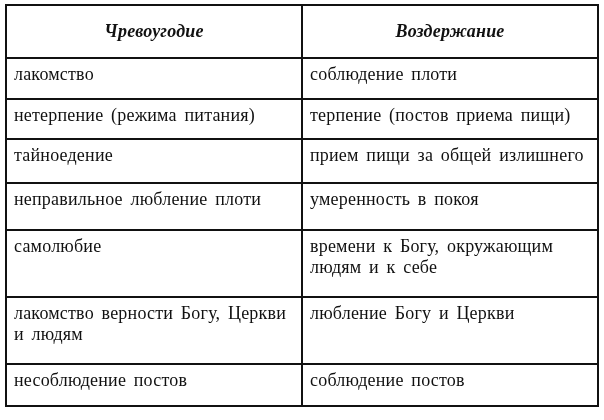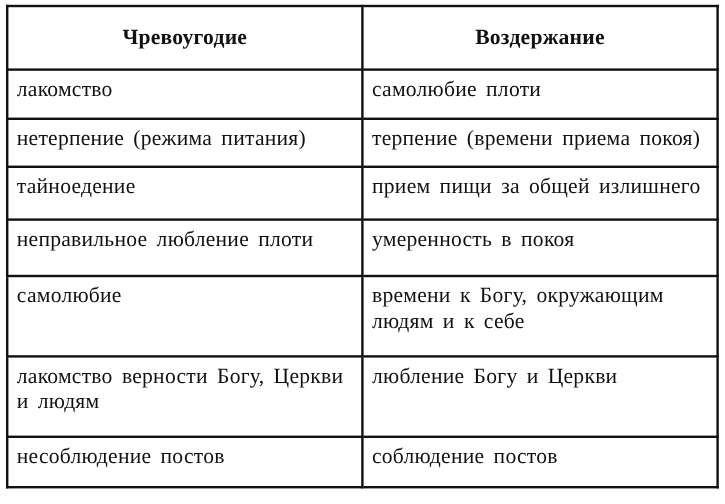--- a/index.html
+++ b/index.html
@@ -41,21 +41,21 @@
     line-height: 21px;
     overflow: hidden;
   }
   table.cmp th {
     vertical-align: middle;
     text-align: center;
     font-weight: bold;
     white-space: normal;
     padding: 4px;
   }
-  tr.h-head { height: 42px; }
+  tr.h-head { height: 42px; font-style: italic; }
   tr.h-35   { height: 35px; }
   tr.h-34   { height: 20px; }
   tr.h-37   { height: 37px; }
   tr.h-51   { height: 51px; }
   tr.h-52   { height: 52px; }
   tr.h-33   { height: 33px; }
 </style>
 </head>
 <body>
 
@@ -65,25 +65,25 @@
       <col class="c-left">
       <col class="c-right">
     </colgroup>
     <tbody>
         <tr class="h-head">
       <th>Чревоугодие</th>
       <th>Воздержание</th>
     </tr>
     <tr class="h-34">
       <td>лакомство</td>
-      <td>самолюбие плоти</td>
+      <td>соблюдение плоти</td>
     </tr>
     <tr class="h-34">
       <td>нетерпение (режима питания)</td>
-      <td>терпение (времени приема покоя)</td>
+      <td>терпение (постов приема пищи)</td>
     </tr>
     <tr class="h-35">
       <td>тайноедение</td>
       <td>прием пищи за общей излишнего</td>
     </tr>
     <tr class="h-37">
       <td>неправильное любление плоти</td>
       <td>умеренность в покоя</td>
     </tr>
     <tr class="h-51">

